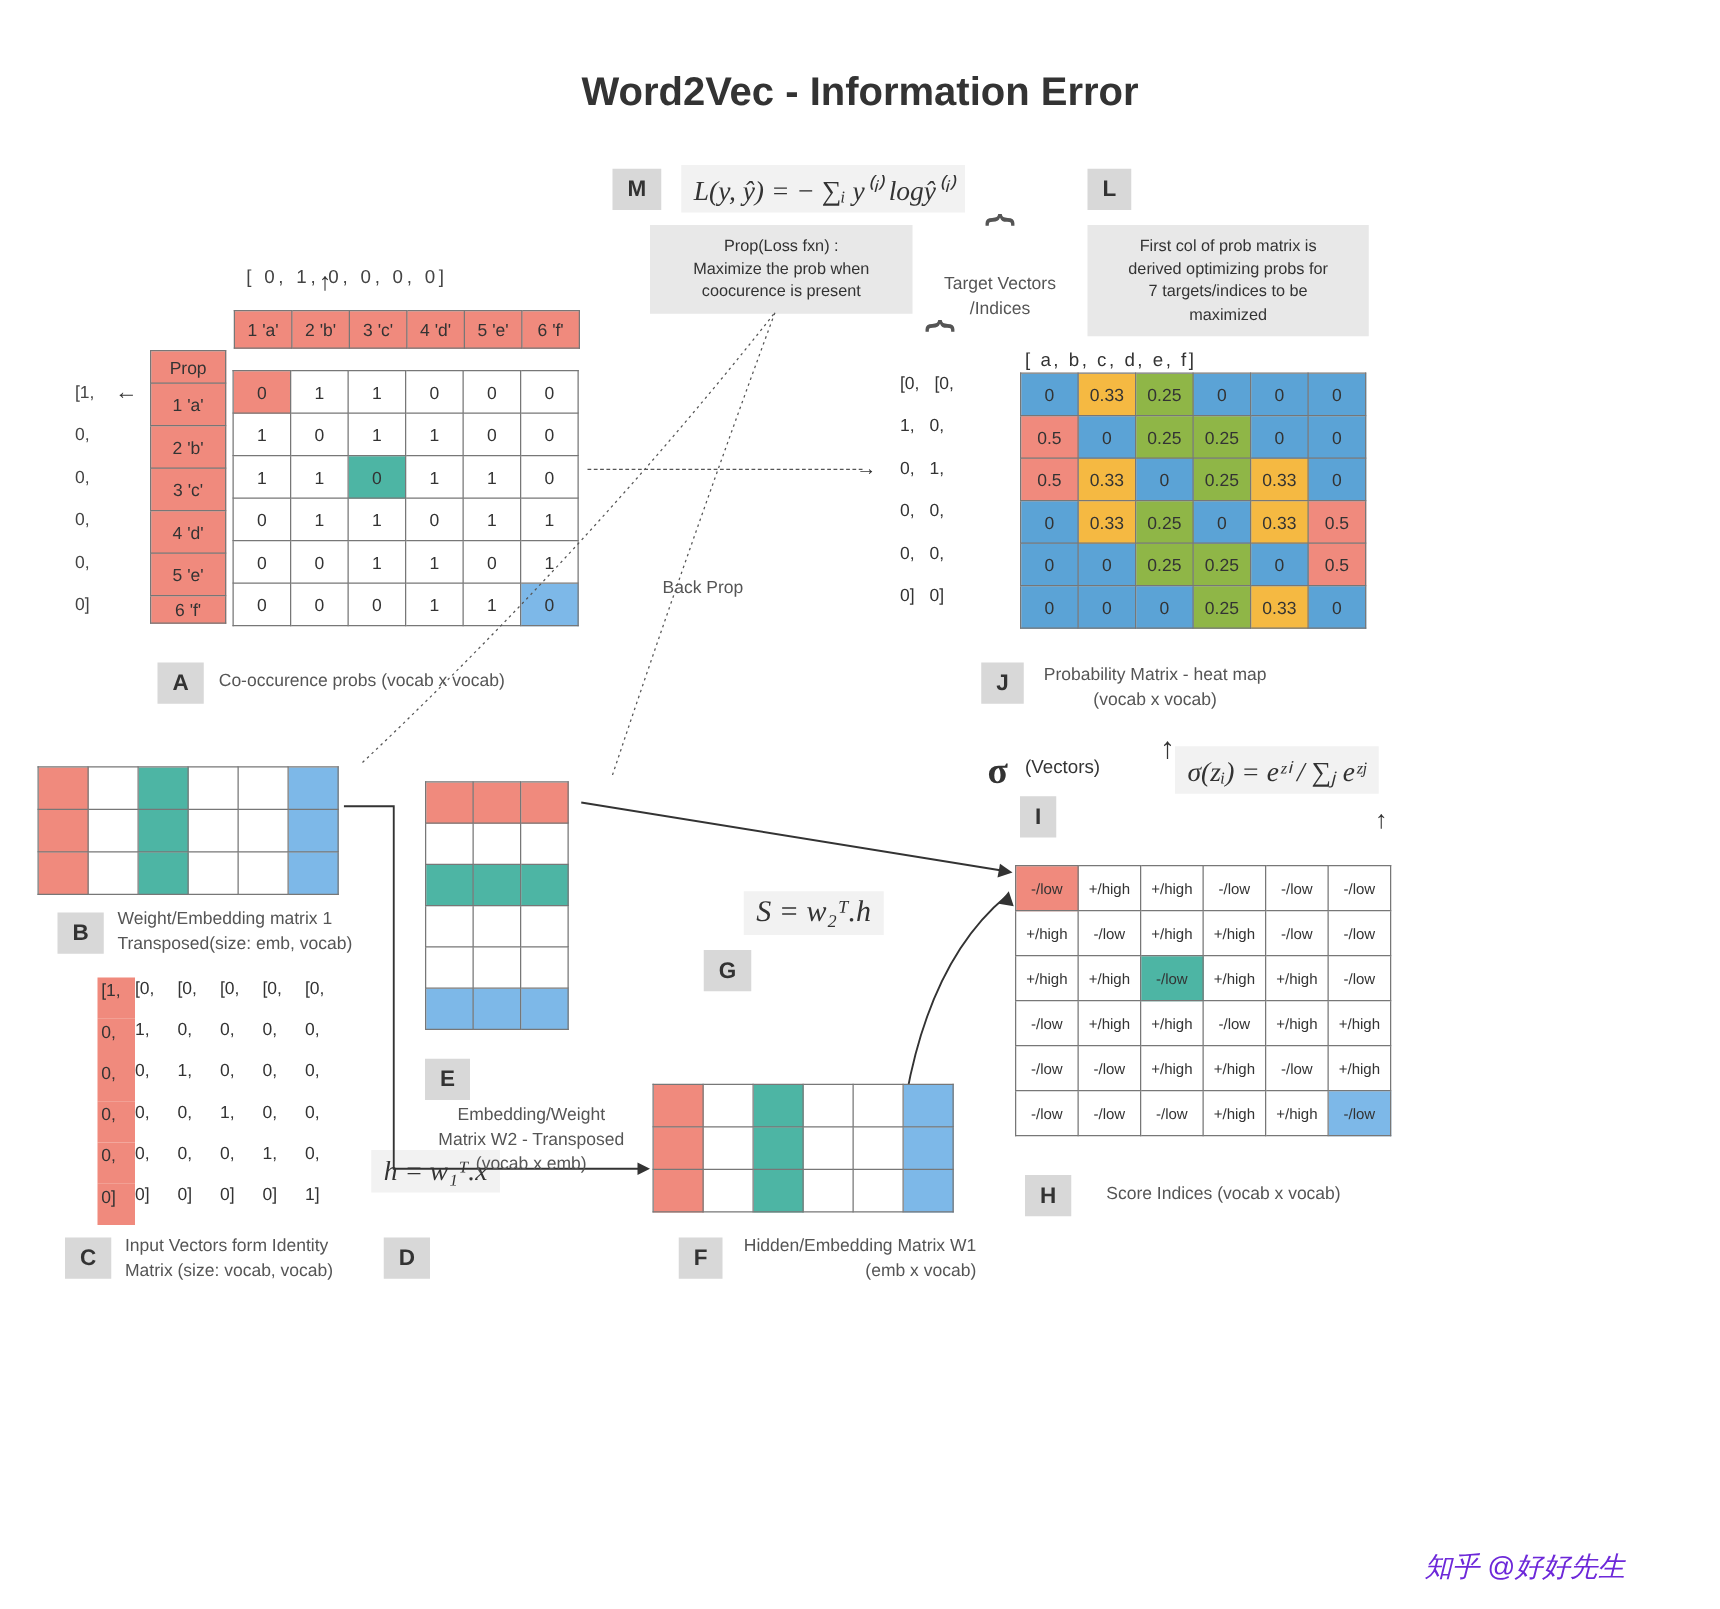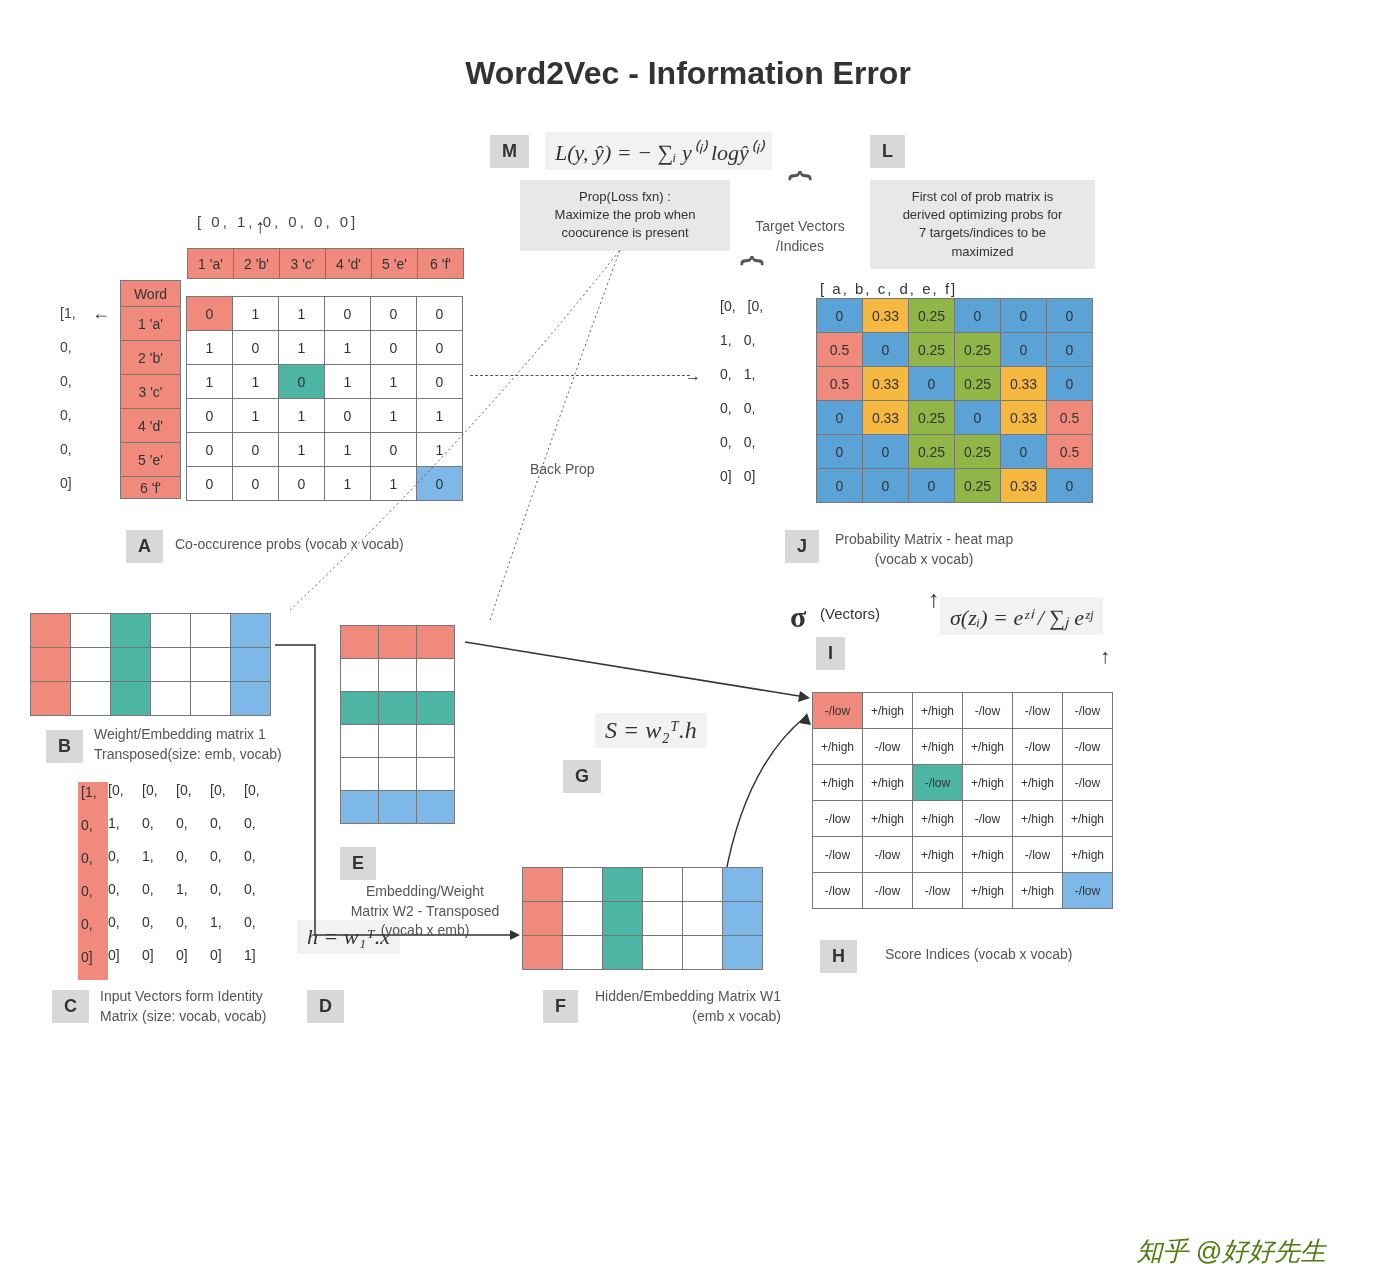--- a/index.html
+++ b/index.html
@@ -13,21 +13,21 @@
 .c-pink{background:#f08a7d}
 .c-teal{background:#4db5a4}
 .c-blue{background:#7db8e8}
 .c-wht{background:#fff}
 .c-red{background:#f08a7d}
 .c-orng{background:#f5b942}
 .c-grn{background:#8fb647}
 .c-blu2{background:#5ba3d6}
 .formula{font-family:'Times New Roman',serif;font-size:22px;font-style:italic;background:#f2f2f2;padding:4px 10px}
 .sigma{font-family:'Times New Roman',serif;font-size:30px;font-weight:bold}
-.wm{position:absolute;bottom:18px;right:50px;font-size:26px;color:#4d7c0f;font-style:italic}
+.wm{position:absolute;bottom:18px;right:76px;font-size:22px;color:#6d28d9;font-style:italic}
 .brace{font-size:40px;color:#555;font-family:serif}
 .vec{font-size:14px;color:#444}
 </style>
 </head>
 <body>
 
 <div class="title">Word2Vec - Information Error</div>
 
 <div style="position:absolute;top:135px;left:490px" class="label-tag">M</div>
 <div style="position:absolute;top:132px;left:545px" class="formula">L(y, ŷ) = − ∑ᵢ y⁽ⁱ⁾ logŷ⁽ⁱ⁾</div>
@@ -60,21 +60,21 @@
         <td class="c-pink" style="width: 46px; height: 30px;">4 'd'</td>
         <td class="c-pink" style="width: 46px; height: 30px;">5 'e'</td>
         <td class="c-pink" style="width: 46px; height: 30px;">6 'f'</td>
       </tr>
     </tbody>
   </table>
 
 <table class="grid" style="position:absolute;top:280px;left:120px">
     <tbody id="a-word-col">
       <tr>
-        <td class="c-pink" style="width: 60px; height: 26px;">Word</td>
+        <td class="c-pink" style="width: 60px; height: 26px;">Prop</td>
       </tr>
       <tr>
         <td class="c-pink" style="height: 34px;">1 'a'</td>
       </tr>
       <tr>
         <td class="c-pink" style="height: 34px;">2 'b'</td>
       </tr>
       <tr>
         <td class="c-pink" style="height: 34px;">3 'c'</td>
       </tr>

